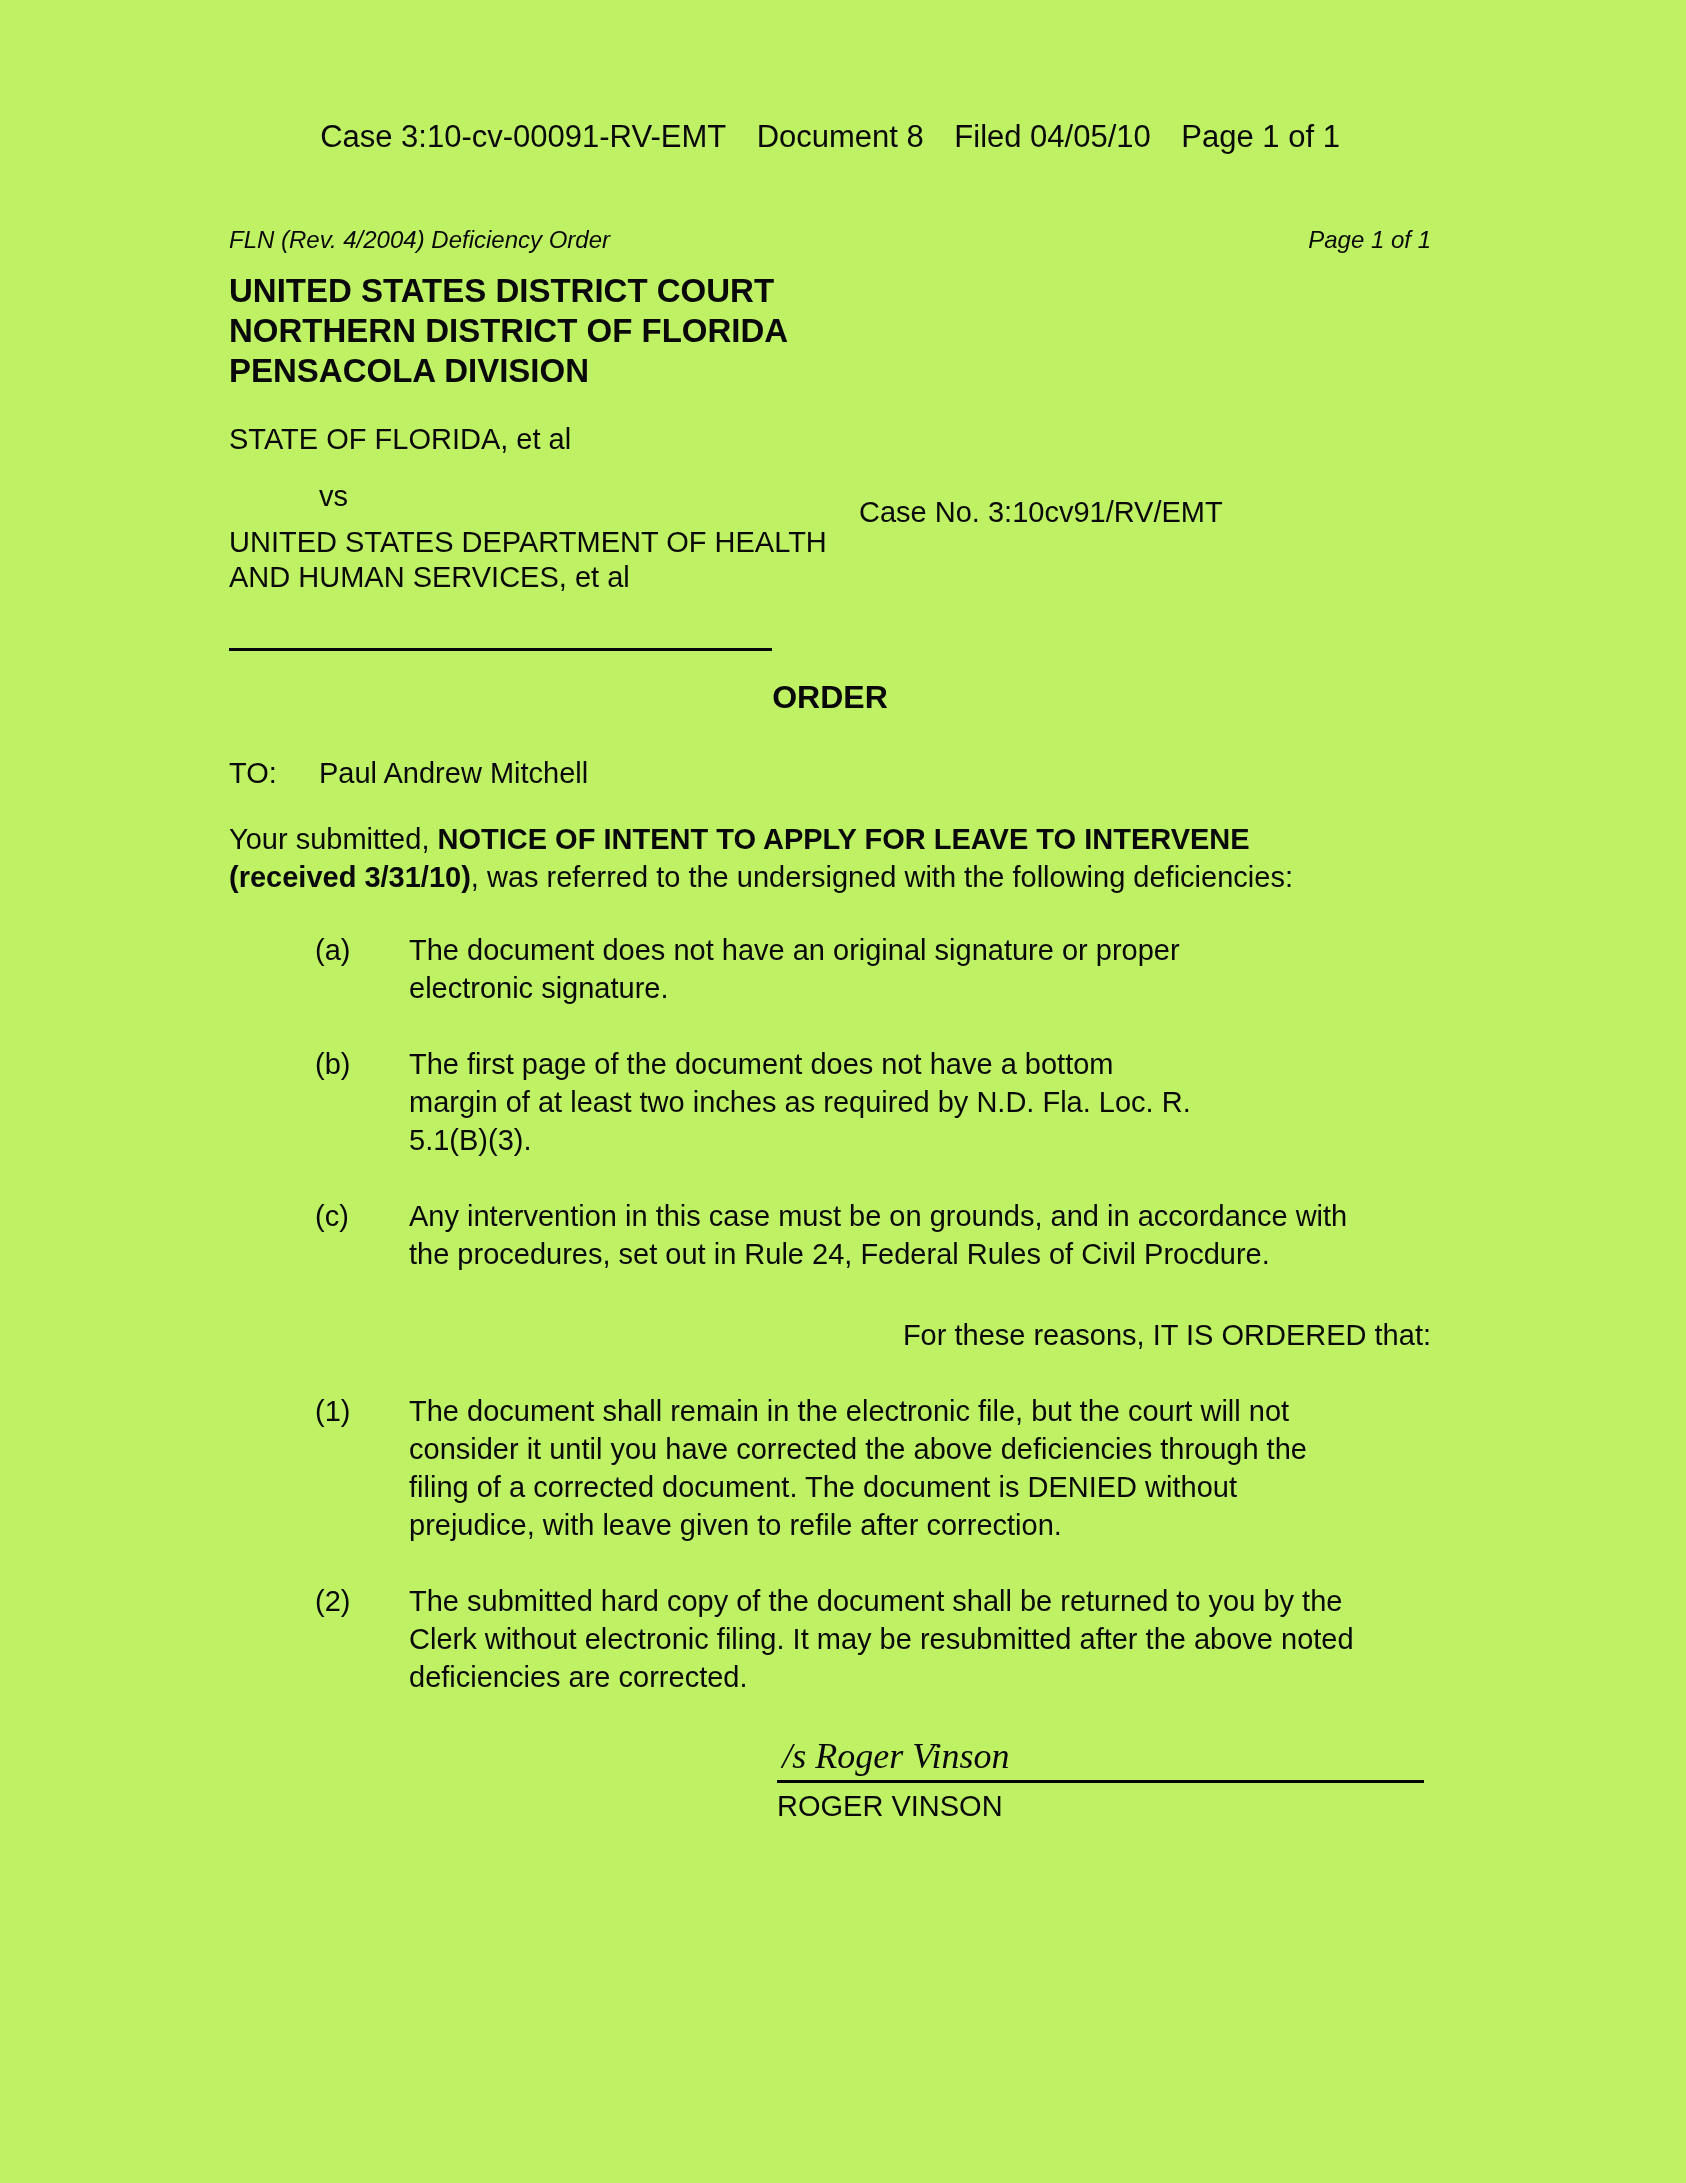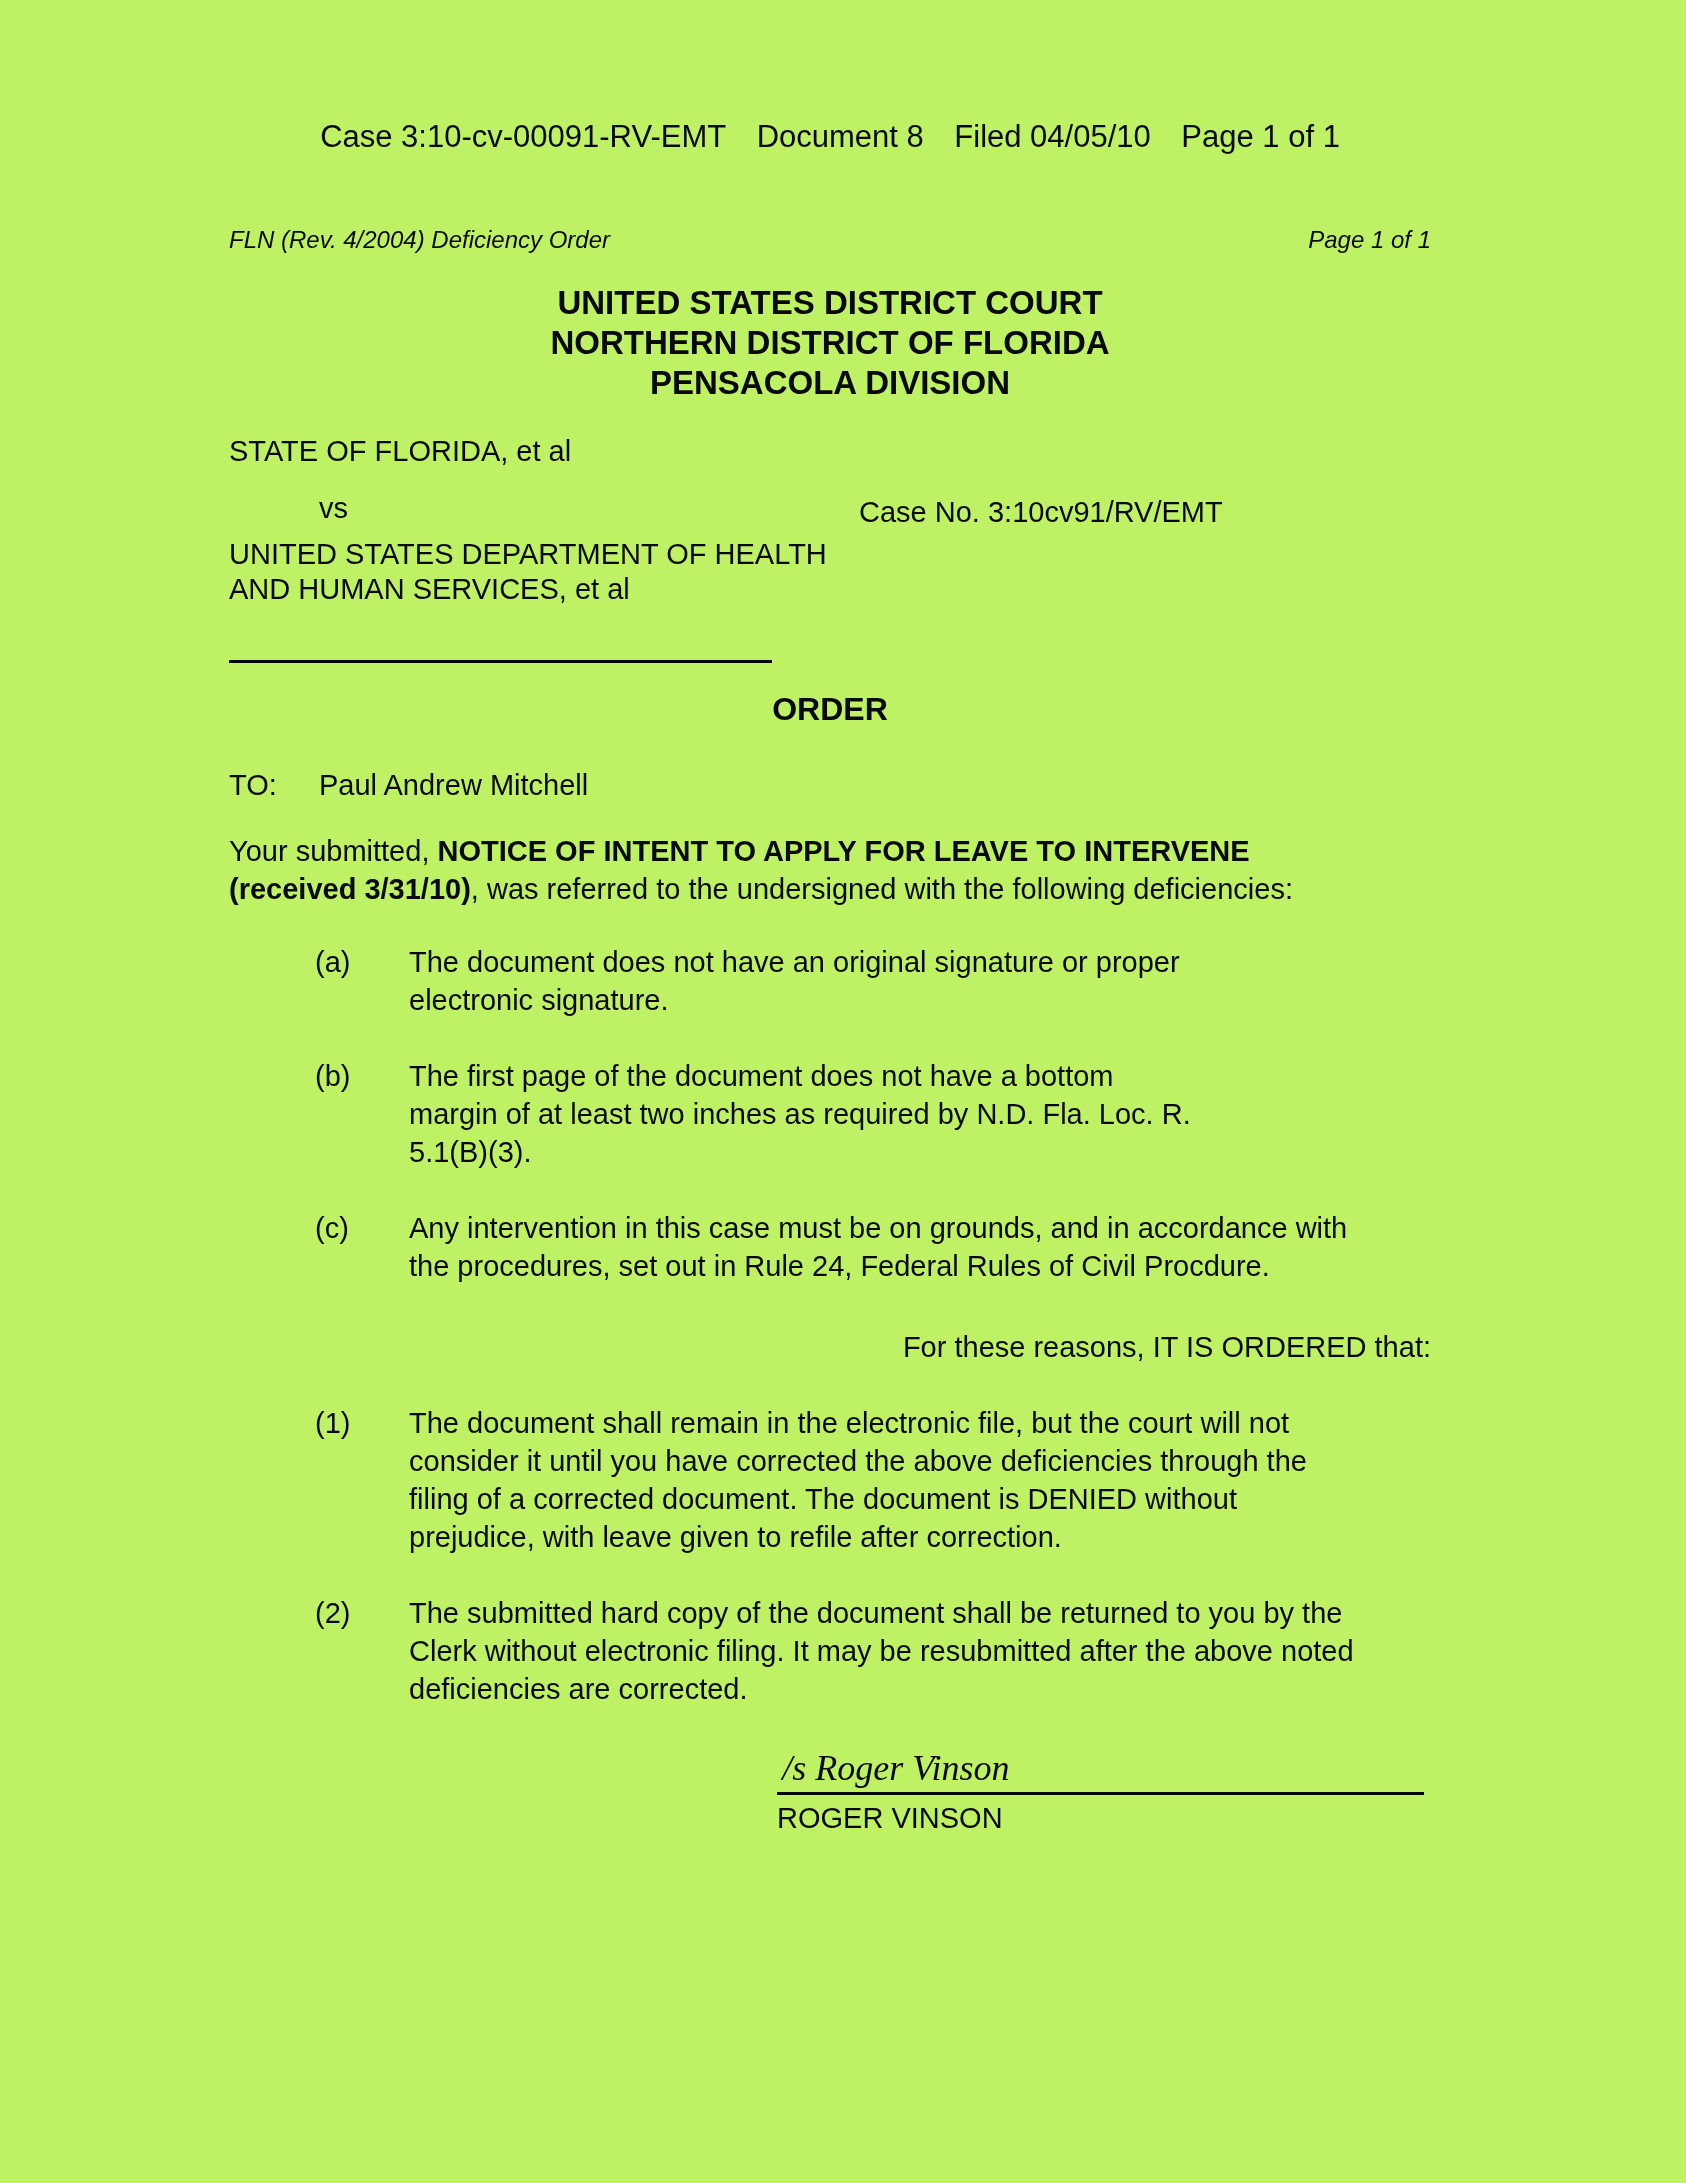--- a/index.html
+++ b/index.html
@@ -35,39 +35,39 @@
     margin-top: 69px;
     display: flex;
     justify-content: space-between;
     font-style: italic;
     font-size: 24px;
     line-height: 30px;
   }
 
   
   .court-title {
-    margin-top: 28px;
-    text-align: center;
+    margin-top: 16px;
+    text-align: left;
     font-weight: bold;
     font-size: 33px;
     line-height: 40px;
   }
 
   
   .plaintiff { margin-top: 29px; }
   .vs-row {
     position: relative;
     margin-top: 18.6px;
     height: 38px;
   }
   .vs-row .vs { margin-left: 90px; }
   .vs-row .case-no {
     position: absolute;
     left: 630px;
-    top: 4px;
+    top: 16px;
   }
   .defendant {
     margin-top: 10.6px;
     white-space: pre;
     line-height: 35px;
   }
 
   .caption-rule {
     margin-top: 53px;
     width: 543px;

